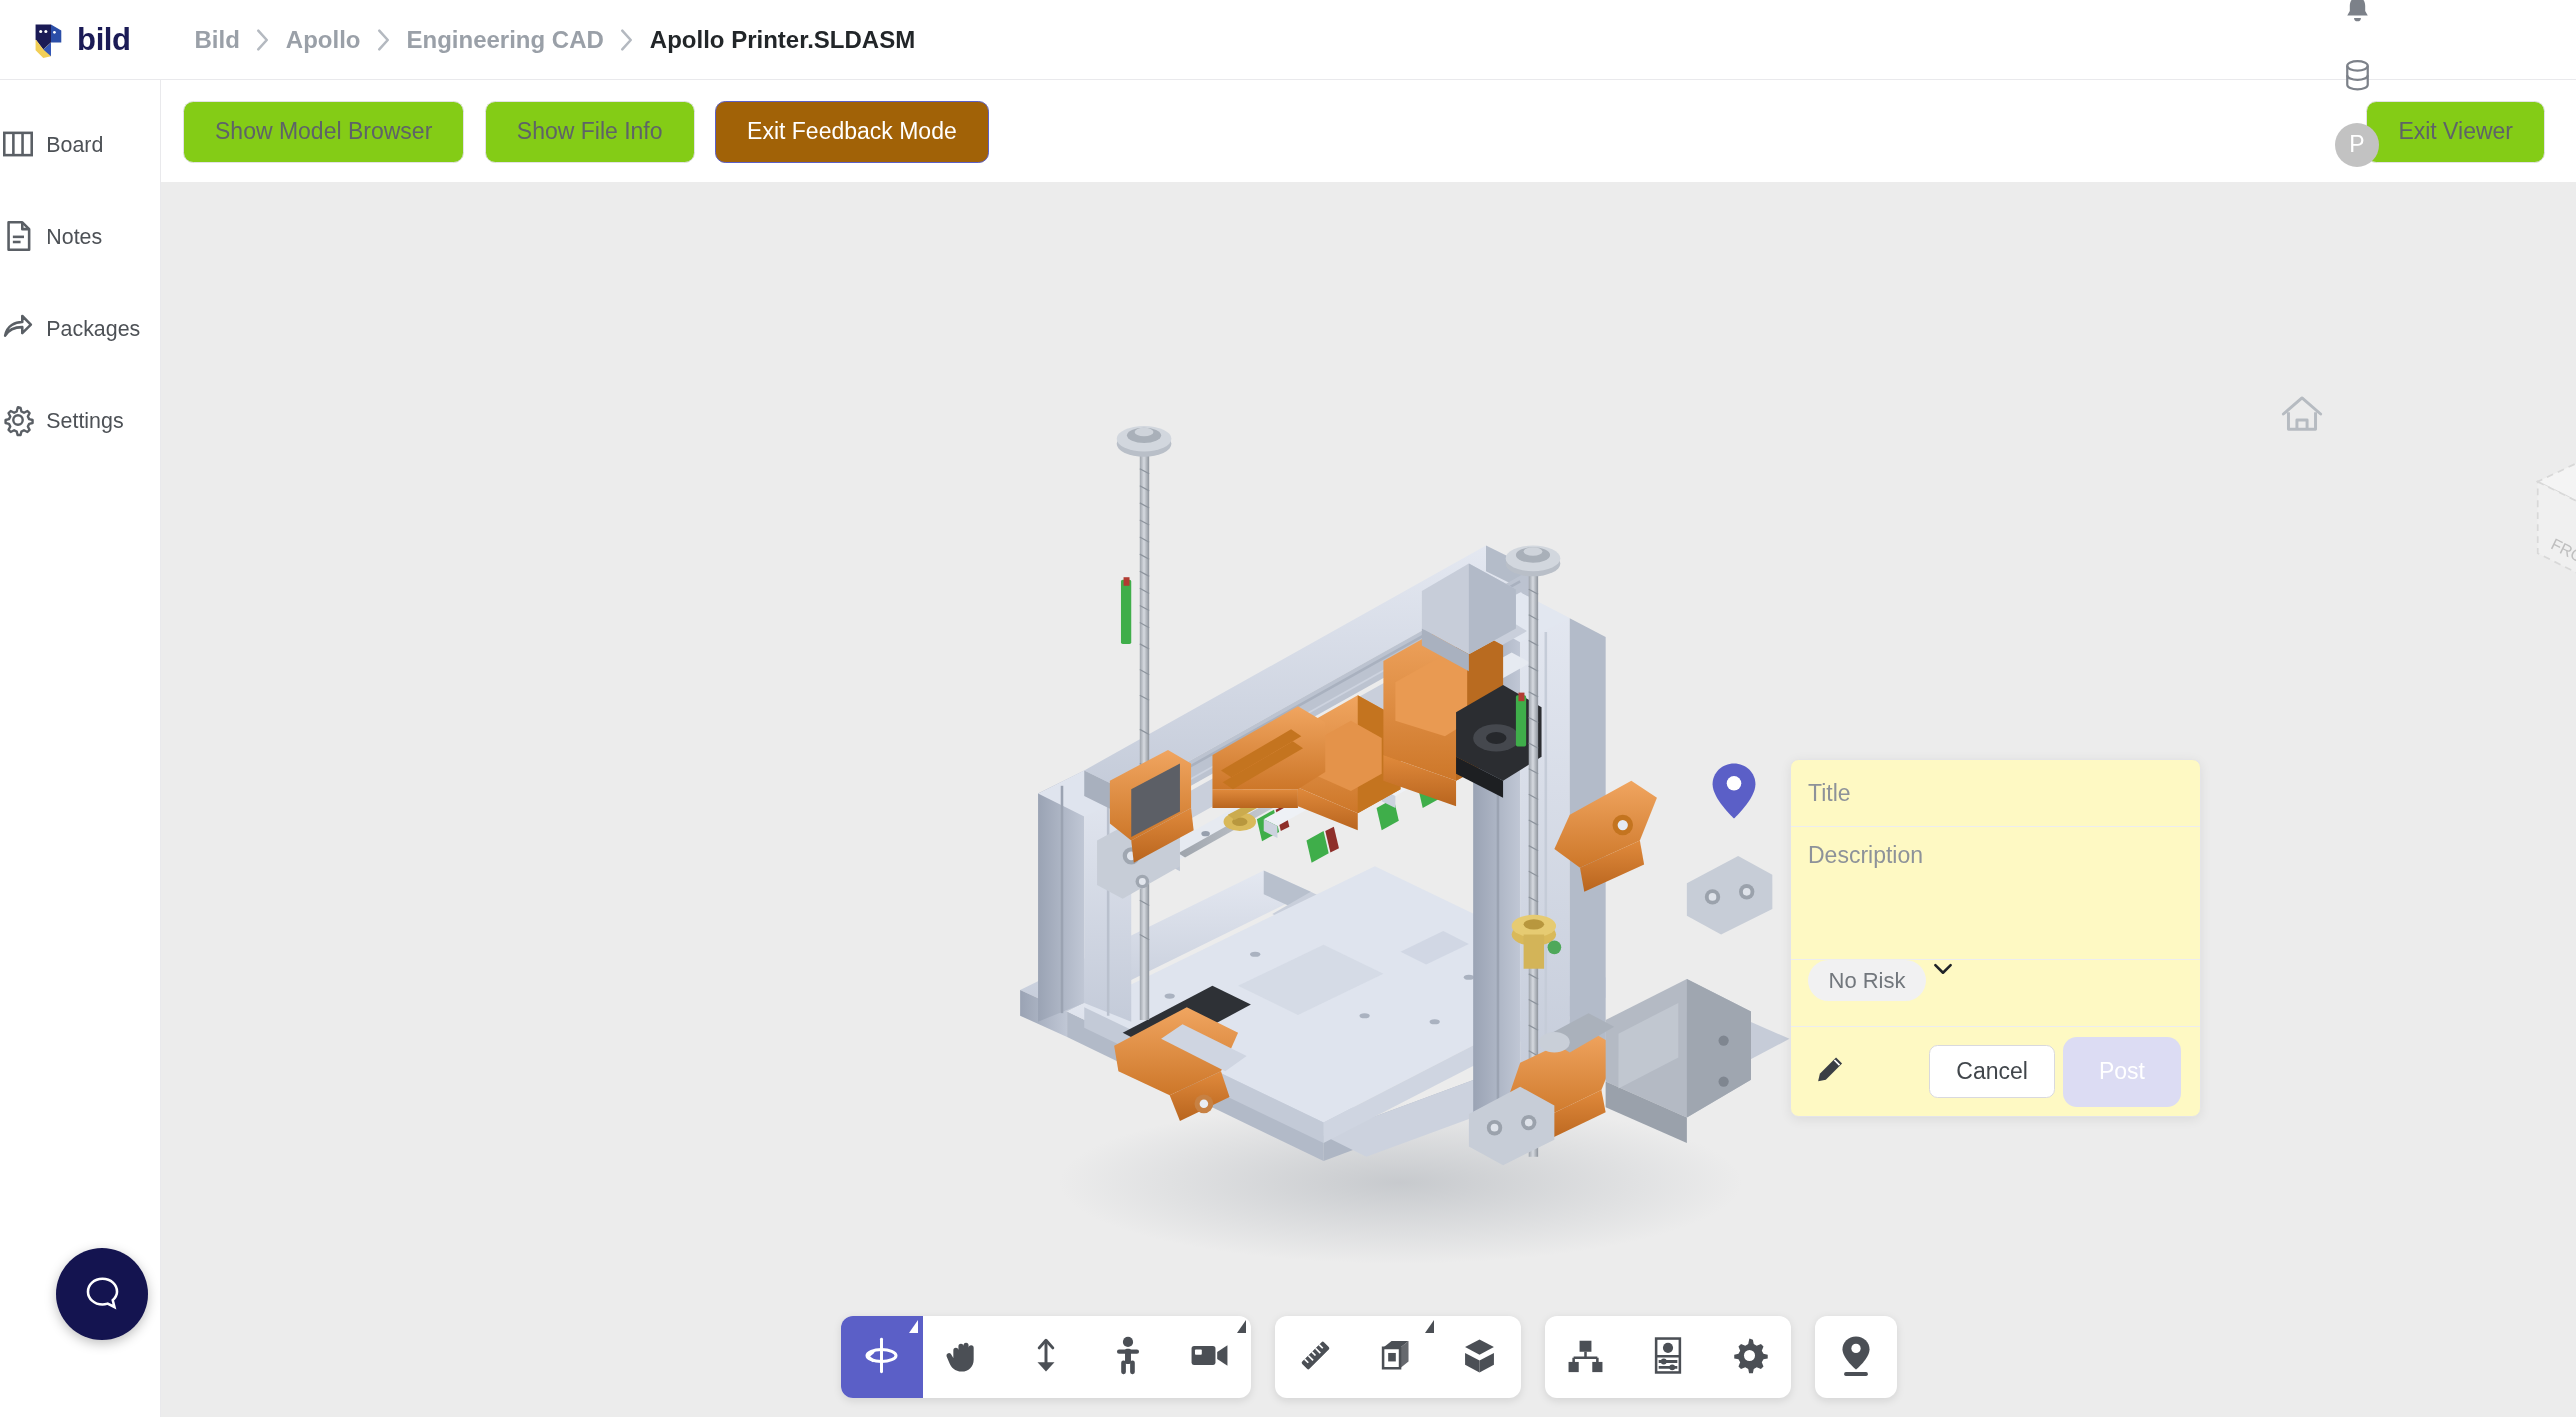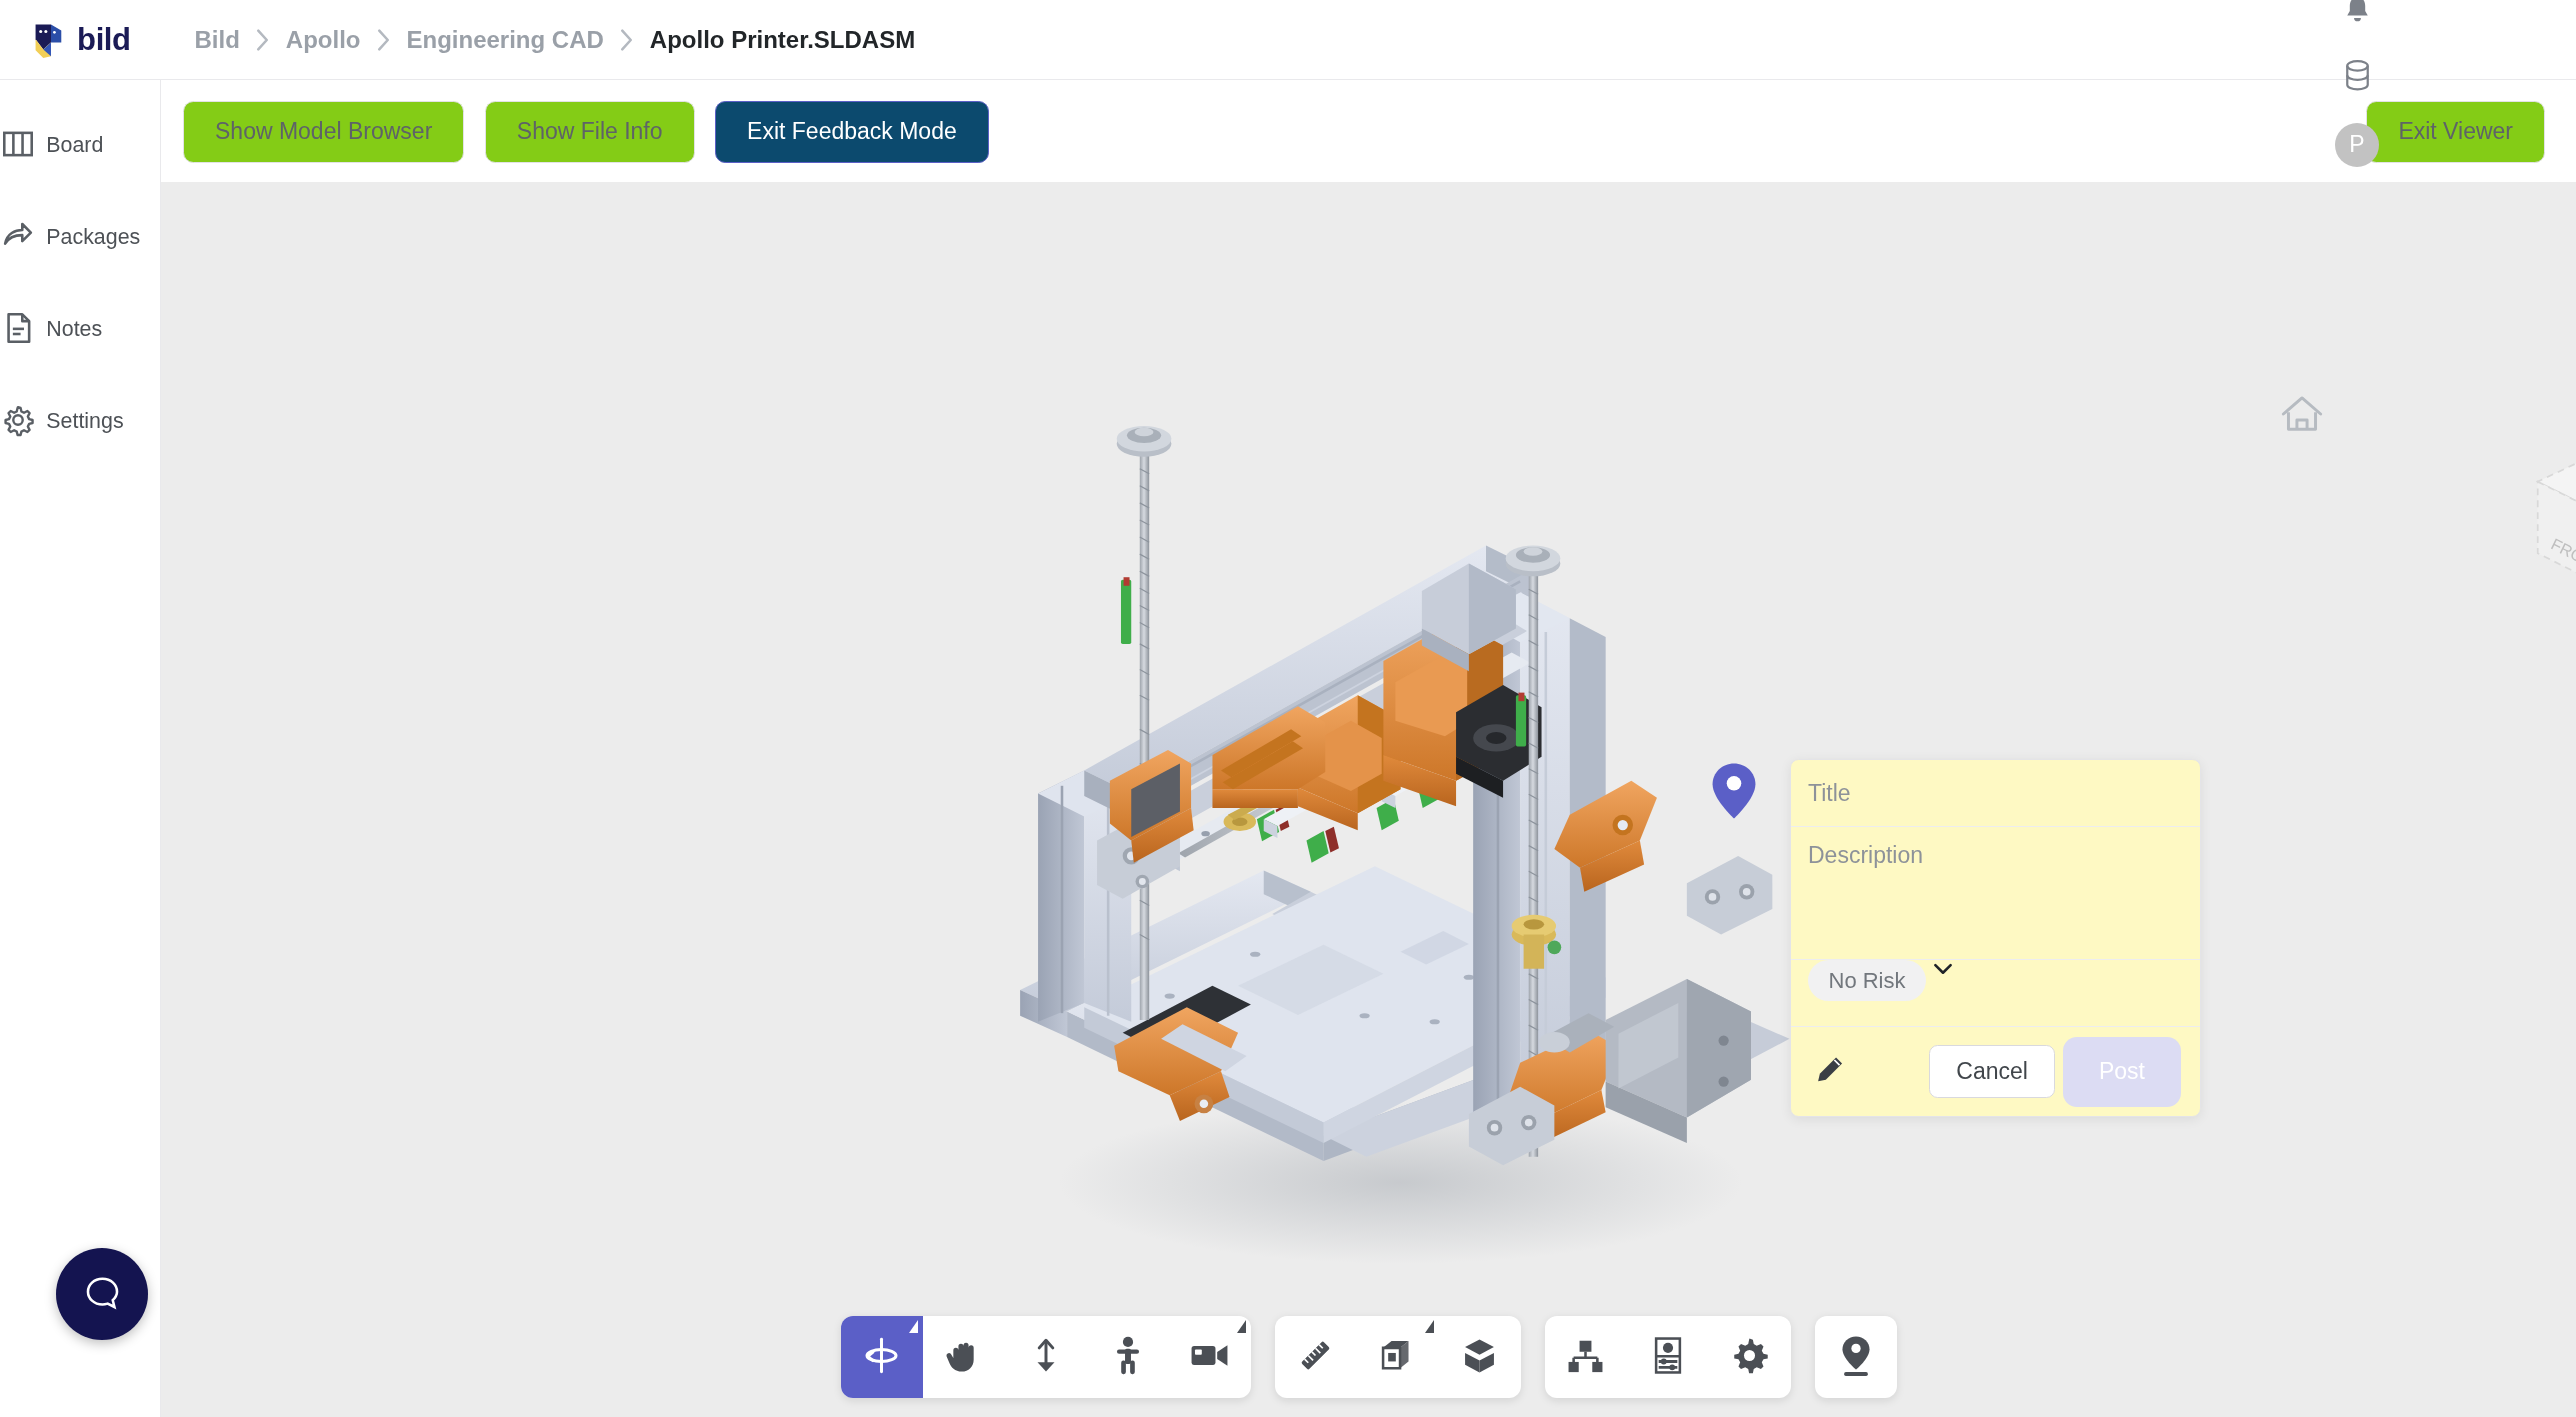--- a/index.html
+++ b/index.html
@@ -82,21 +82,21 @@
     background: #ffffff; display: flex; align-items: center;
     padding: 0 31px 0 22px; gap: 20.5px; z-index: 25;
   }
   .btn {
     height: 62px; padding: 0 31px; border-radius: 10.3px;
     border: 1.7px solid #e2e2e6; background: #84cc16;
     font-size: 23px; color: #5e6368; font-family: "Liberation Sans", sans-serif;
     cursor: pointer; display: flex; align-items: center; white-space: nowrap;
   }
   .btn.primary {
-    background: #0c4a6e; border-color: #5b5fc7; color: #ffffff; font-weight: 500;
+    background: #a16207; border-color: #5b5fc7; color: #ffffff; font-weight: 500;
   }
   .spacer { flex: 1; }
 
   
   .canvas {
     position: absolute; top: 182px; left: 161px;
     width: 2415px; height: 1236px;
     background: #ececec; overflow: hidden; z-index: 5;
   }
 
@@ -267,36 +267,36 @@
         <line x1="15.6" y1="8" x2="15.6" y2="34" stroke="#5a5f65" stroke-width="3"></line>
         <line x1="26.3" y1="8" x2="26.3" y2="34" stroke="#5a5f65" stroke-width="3"></line>
       </svg>
     </span>
     <span class="lbl">Board</span>
   </div>
 
   <div class="side-item">
     <span>
       <svg width="36" height="36" viewBox="0 0 42 42">
-        <path d="M6 30 C8 18 18 14 26 14 V7 l10 10 -10 10 v-7 c-9 0 -16 3 -20 10 z" fill="none" stroke="#5a5f65" stroke-width="3" stroke-linejoin="round"></path>
-      </svg>
-    </span>
-    <span class="lbl">Packages</span>
-  </div>
-
-  <div class="side-item">
-    <span>
-      <svg width="36" height="36" viewBox="0 0 42 42">
         <path d="M10 5 h16 l8 8 v24 h-24 z" fill="none" stroke="#5a5f65" stroke-width="3" stroke-linejoin="round"></path>
         <path d="M26 5 v8 h8" fill="none" stroke="#5a5f65" stroke-width="3" stroke-linejoin="round"></path>
         <line x1="15" y1="22" x2="28" y2="22" stroke="#5a5f65" stroke-width="3"></line>
         <line x1="15" y1="28" x2="24" y2="28" stroke="#5a5f65" stroke-width="3"></line>
       </svg>
     </span>
     <span class="lbl">Notes</span>
+  </div>
+
+  <div class="side-item">
+    <span>
+      <svg width="36" height="36" viewBox="0 0 42 42">
+        <path d="M6 30 C8 18 18 14 26 14 V7 l10 10 -10 10 v-7 c-9 0 -16 3 -20 10 z" fill="none" stroke="#5a5f65" stroke-width="3" stroke-linejoin="round"></path>
+      </svg>
+    </span>
+    <span class="lbl">Packages</span>
   </div>
 
   <div class="side-item">
     <span>
       <svg width="36" height="36" viewBox="0 0 42 42">
         <path d="M21 6 l3 1 1 4 3 1.5 4 -2 2.5 2.5 -2 4 1.5 3 4 1 v3.5 l-4 1 -1.5 3 2 4 -2.5 2.5 -4 -2 -3 1.5 -1 4 h-3.5 l-1 -4 -3 -1.5 -4 2 -2.5 -2.5 2 -4 -1.5 -3 -4 -1 v-3.5 l4 -1 1.5 -3 -2 -4 2.5 -2.5 4 2 3 -1.5 1 -4 z" fill="none" stroke="#5a5f65" stroke-width="2.8" stroke-linejoin="round"></path>
         <circle cx="21" cy="21" r="5.5" fill="none" stroke="#5a5f65" stroke-width="2.8"></circle>
       </svg>
     </span>
     <span class="lbl">Settings</span>

